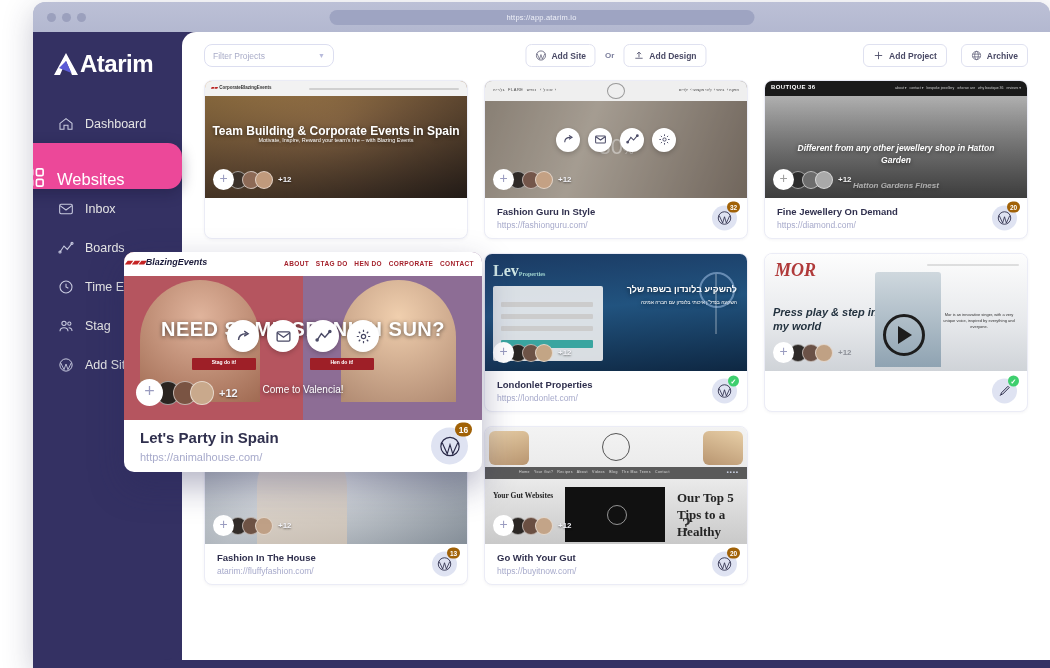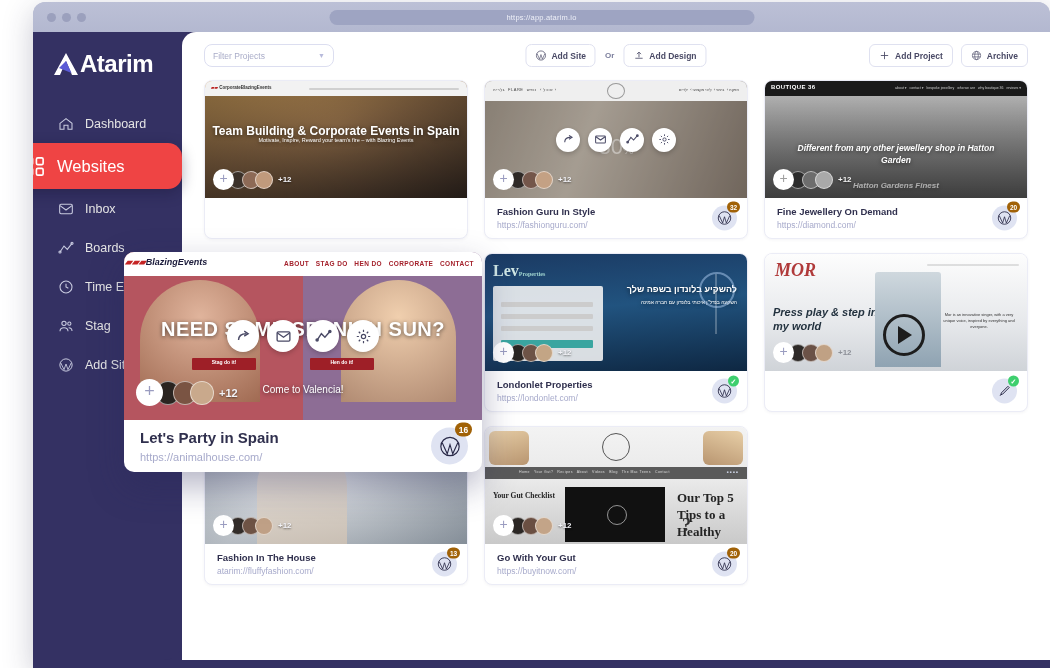--- a/index.html
+++ b/index.html
@@ -53,23 +53,24 @@
   .nav-item {
     position:relative; display:flex; align-items:center; gap:11px;
     height:39px; padding-left:24px; color:#e5e5e5; font-size:12.5px;
     cursor:pointer;
   }
   .nav-item .ico { width:17px; height:17px; display:flex; align-items:center; justify-content:center; flex:0 0 17px; }
   .nav-item .ico svg { width:16px; height:16px; }
   .nav-item.active {
     position:relative; margin-left:-28px; padding-left:52px;
     height:46px; width:177px;
-    background:#ef4444; border-radius:14px;
+    background:#ec4899; border-radius:14px;
     color:#ffffff; box-shadow: 0 4px 14px rgba(20,18,50,.35);
     z-index:6;
+    align-items:flex-end;
   }
   .nav-item.active .label { font-size:16.5px; font-weight:400; }
   .nav-item.active .ico { width:23px; height:23px; flex:0 0 23px; position:absolute; left:18px; }
   .nav-item.active .ico svg { width:23px; height:23px; }
 
   
   .topuser { position:absolute; right:20px; top:14px; display:flex; align-items:center; gap:10px; }
   .topuser .uname { color:#d6d8e8; font-size:12px; }
   .avatar-main {
     width:31px; height:31px; border-radius:50%;
@@ -101,21 +102,21 @@
   }
   .btn {
     height:23px; border:1px solid #dfe1f0; border-radius:6px; background:#fff;
     display:flex; align-items:center; gap:5px; padding:0 9px;
     font-size:8.5px; color:#4a4a66; font-weight:600; cursor:pointer;
     white-space:nowrap;
   }
   .btn .gi { width:11px; height:11px; display:block; }
   .or-text { font-size:8px; color:#7b7e9c; font-weight:600; }
 
-  .right-actions { position:absolute; right:22px; top:12px; display:flex; gap:8px; }
+  .right-actions { position:absolute; right:22px; top:12px; display:flex; gap:14px; }
 
   
   .grid {
     position:absolute; left:0; top:48px; right:0; bottom:0;
     padding:0 22px; display:grid;
     grid-template-columns: repeat(3, 1fr);
     gap:14px 16px;
     align-content:start;
   }
   .card {
@@ -608,21 +609,21 @@
           <div class="card">
             <div class="thumb" style="background:linear-gradient(180deg,#f3f3f3 0%,#dcdcdc 100%);">
               <div style="position:absolute;left:4px;top:4px;width:40px;height:34px;border-radius:6px;background:linear-gradient(160deg,#e8cfa7,#b89570);"></div>
               <div style="position:absolute;right:4px;top:4px;width:40px;height:34px;border-radius:6px;background:linear-gradient(200deg,#e8cfa7,#b89570);"></div>
               <div style="position:absolute;left:50%;top:6px;transform:translateX(-50%);width:28px;height:28px;border:1.5px solid #555;border-radius:50%;"></div>
 
               <div style="position:absolute;left:0;right:0;top:40px;height:12px;background:#5a5a5a;"></div>
               <span style="position:absolute;left:34px;top:43px;font-size:3.5px;color:#ddd;letter-spacing:.4px;">Home &nbsp; Your Gut? &nbsp; Recipes &nbsp; About &nbsp; Videos &nbsp; Blog &nbsp; The Mac Teens &nbsp; Contact</span>
               <span style="position:absolute;right:8px;top:42px;font-size:6px;color:#cfd6e8;letter-spacing:1px;">▪▪▪▪</span>
               <div style="position:absolute;left:0;right:0;top:52px;bottom:0;background:linear-gradient(180deg,#eaeaea,#c9c9c9);"></div>
-              <div class="hero-title" style="top:64px;left:8px;right:auto;width:66px;text-align:left;color:#242424;font-size:7.5px;font-weight:700;font-family:'Liberation Serif',serif;text-shadow:none;line-height:1.3;">Your Gut Checklist</div>
+              <div class="hero-title" style="top:64px;left:8px;right:auto;width:66px;text-align:left;color:#242424;font-size:7.5px;font-weight:700;font-family:'Liberation Serif',serif;text-shadow:none;line-height:1.3;">Your Gut Websites</div>
               <div style="position:absolute;right:8px;top:63px;width:62px;color:#242424;font-size:13px;font-weight:700;font-family:'Liberation Serif',serif;line-height:1.3;">Our Top 5 Tips to a Healthy Gut.</div>
               <div style="position:absolute;left:80px;top:60px;width:100px;height:55px;background:#111;"></div>
               <div style="position:absolute;left:122px;top:78px;width:20px;height:20px;border:1.5px solid rgba(255,255,255,.55);border-radius:50%;"></div>
               <div style="position:absolute;right:56px;top:88px;font-size:18px;color:#333;font-weight:700;font-family:'Liberation Serif',serif;">?</div>
               <div class="collab">
                 <span class="plus">+</span>
                 <span class="av" style="background:#2b2724;"></span>
                 <span class="av" style="background:#6a4f42;"></span>
                 <span class="av" style="background:#c3a488;"></span>
                 <span class="more">+12</span>

